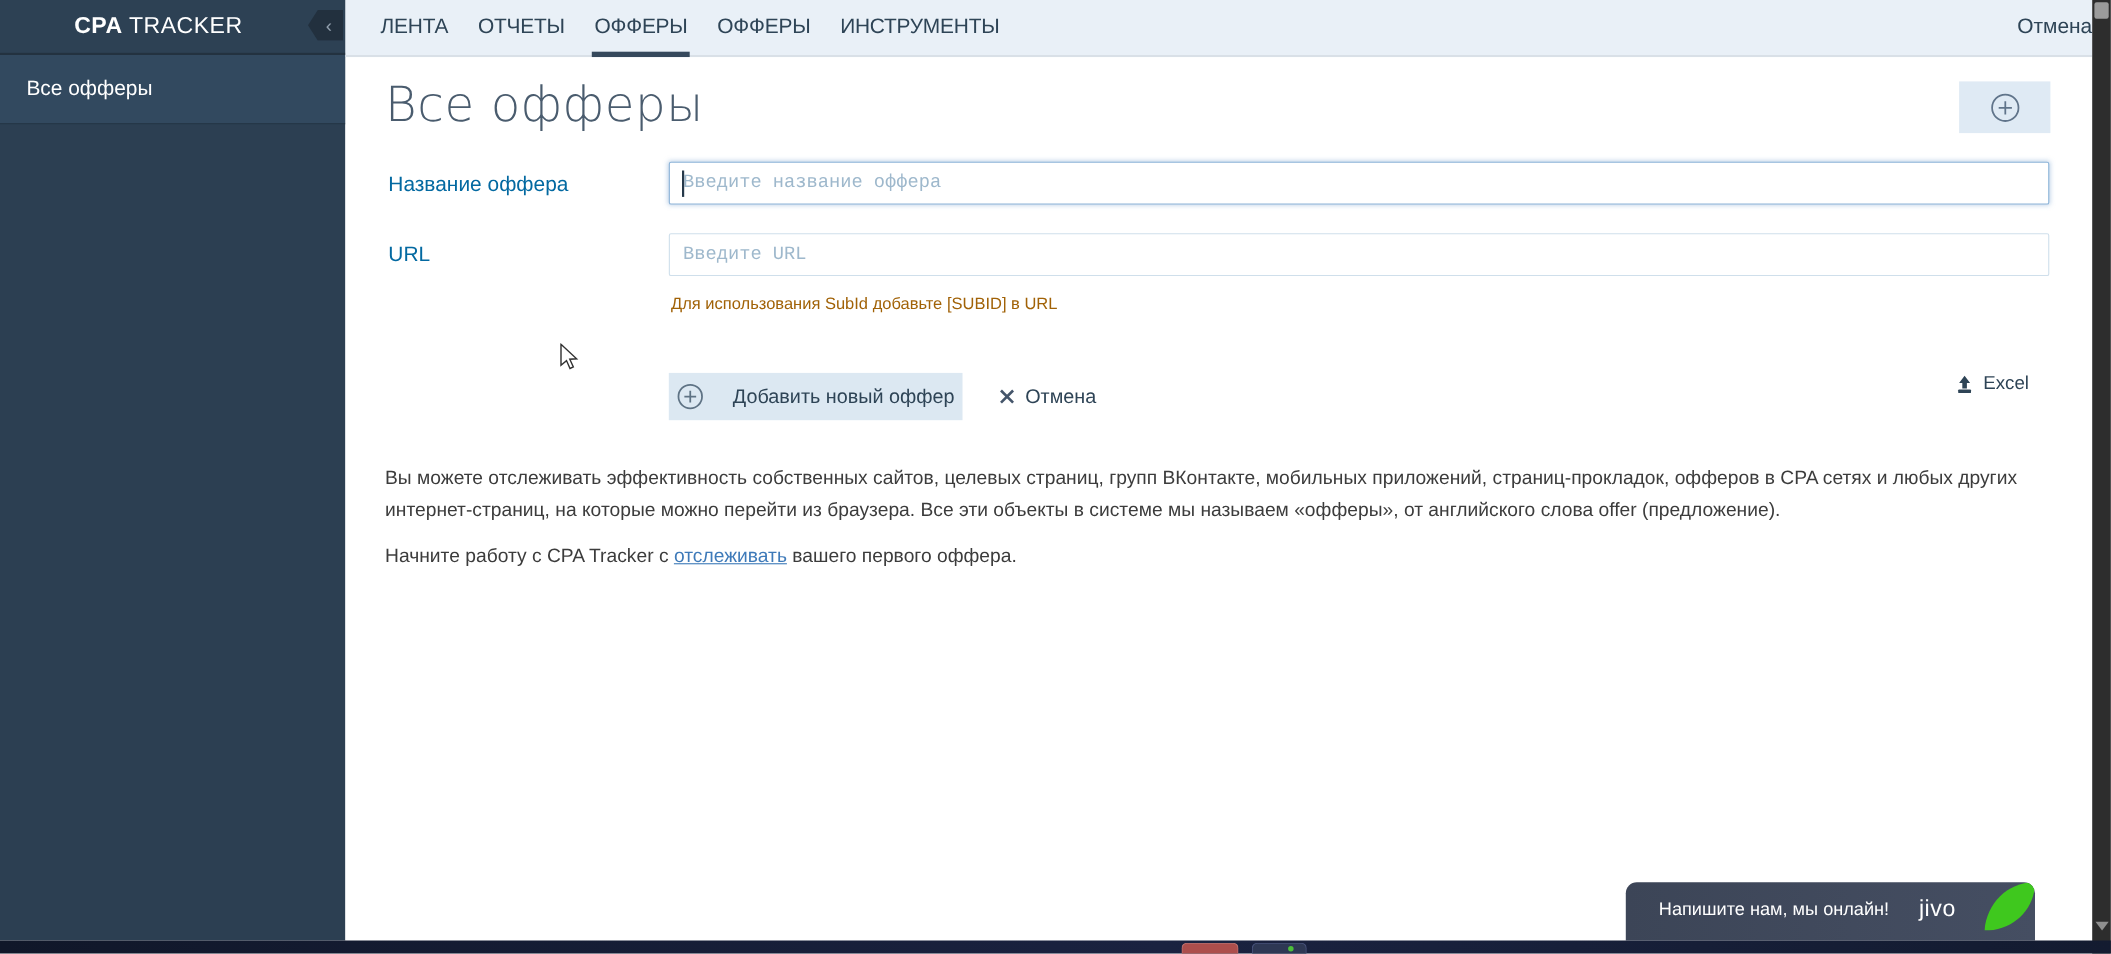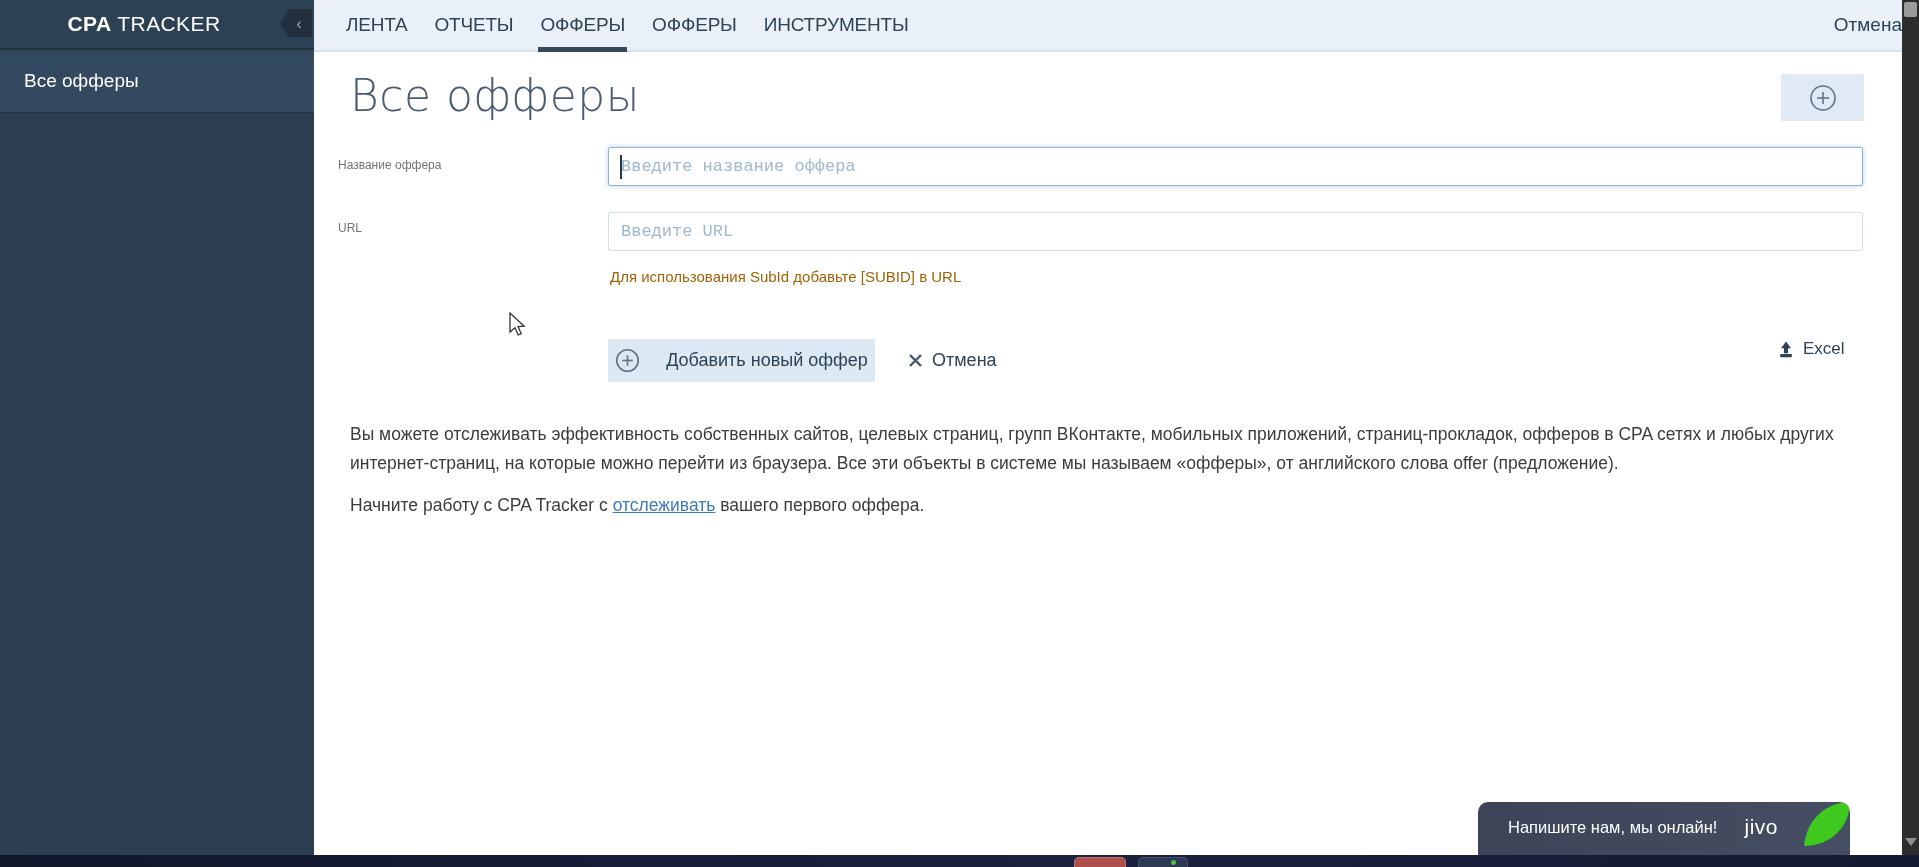--- a/index.html
+++ b/index.html
@@ -27,21 +27,21 @@
   .tab.active::after { content:""; position:absolute; left:-2px; right:-2px; bottom:-2px; height:5px; background:#36495c; }
   .logout { position:absolute; right:17px; top:0; height:50px; display:flex; align-items:center; color:#2e4456; font-size:19px; cursor:pointer; }
 
   
   .main { position:absolute; left:314px; top:52px; width:1588px; height:803px; background:#fff; }
   .page-title { position:absolute; left:36px; top:18px; font-family:"DejaVu Sans","Liberation Sans",sans-serif;
     font-weight:200; font-size:44px; color:#4a5c6e; letter-spacing:.5px; }
   .add-top-btn { position:absolute; left:1467px; top:22px; width:83px; height:47px; background:#dfeaf4;
     display:flex; align-items:center; justify-content:center; cursor:pointer; }
 
-  .f-label { position:absolute; left:24px; color:#737373; font-size:12px; }
+  .f-label { position:absolute; left:39px; color:#0369a1; font-size:19px; }
   .f-input { position:absolute; left:294px; width:1255px; height:39px; background:#fff; font-size:17px;
     color:#000000; padding:0 12px; outline:none; border-radius:2px; font-family:Liberation Mono, monospace; }
   .f-input::placeholder { color:#9eb8cc; opacity:1; }
   #input-name { border:1px solid #8db4d8; box-shadow:0 0 5px rgba(125,165,210,.55); }
   #input-url  { border:1px solid #cfdfeb; }
   .caret { position:absolute; left:306px; top:103px; width:2px; height:24px; background:#25384a; }
   .hint { position:absolute; left:296px; top:216px; color:#a16207; font-size:15px; }
 
   .btn-row-y { top:287px; }
   .add-btn { position:absolute; left:294px; width:267px; height:43px; background:#dce8f2; border:none;

